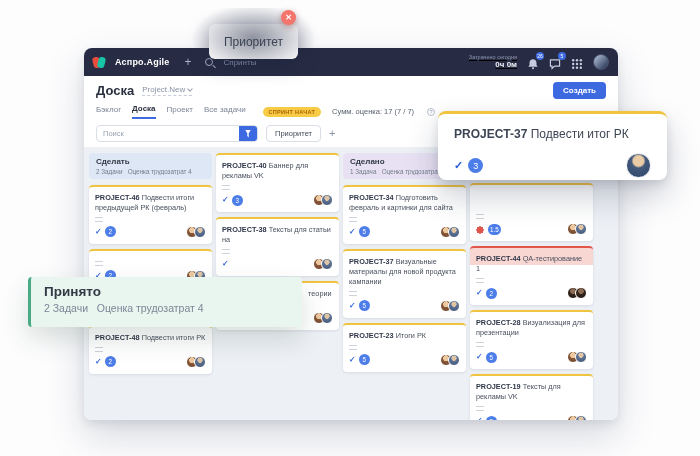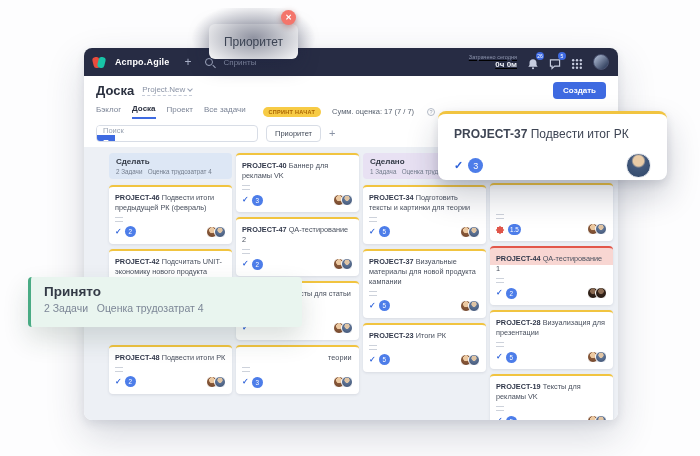--- a/index.html
+++ b/index.html
@@ -46,31 +46,31 @@
   .tab.active{color:#2b3140;font-weight:700;border-bottom:2px solid #3e6ae1;}
   .sprintpill{background:#f7cb45;color:#a96400;font-size:5.5px;font-weight:700;letter-spacing:.3px;
     padding:2px 6px;border-radius:7px;margin-left:6px;white-space:nowrap;}
   .sumtext{font-size:7.5px;color:#596270;white-space:nowrap;}
   .qicon{width:8px;height:8px;border:1px solid #b6bdc9;border-radius:50%;display:inline-flex;align-items:center;justify-content:center;
     color:#9aa3b2;font-size:5.5px;margin-left:2px;}
   .qicon::before{content:"?";}
 
   
   .filterrow{height:27px;flex:none;display:flex;align-items:center;padding:0 12px;gap:8px;background:#fff;}
-  .searchwrap{display:flex;align-items:flex-start;width:162px;height:17px;border:1px solid #d8dde6;border-radius:4px;overflow:hidden;background:#fff;flex-direction:column;}
+  .searchwrap{display:flex;align-items:center;width:162px;height:17px;border:1px solid #d8dde6;border-radius:4px;overflow:hidden;background:#fff;}
   .searchwrap input{flex:1;border:none;outline:none;font-size:7.5px;color:#424a58;padding:0 6px;min-width:0;}
   .searchwrap input::placeholder{color:#9aa3b2;}
   .funnelbtn{width:18px;height:17px;background:#3e6ae1;border:none;flex:none;display:flex;align-items:center;justify-content:center;cursor:pointer;}
   .funnel{width:8px;height:8px;background:#fff;clip-path:polygon(0 0,100% 0,62% 46%,62% 100%,38% 82%,38% 46%);}
   .chip{border:1px solid #d8dde6;background:#fff;border-radius:4px;font-size:7.5px;color:#424a58;padding:3px 8px;cursor:pointer;}
   .addfilter{color:#8a93a5;font-size:11px;line-height:1;cursor:pointer;}
   .addfilter::before{content:"+";}
 
   
-  .board{flex:1;background:#edf0f5;display:flex;gap:4px;padding:6px 5px 0;overflow:hidden;justify-content:flex-end;}
+  .board{flex:1;background:#edf0f5;display:flex;gap:4px;padding:6px 5px 0;overflow:hidden;}
   .col{width:123px;flex:none;display:flex;flex-direction:column;}
   .colhead{border-radius:4px;padding:4px 7px;margin-bottom:6px;min-height:24px;}
   .ch1{background:#dde7f5;} .ch2{background:#f8f0d3;} .ch3{background:#e8e1f3;} .ch4{background:#e5f3ec;}
   .cn{font-size:8px;font-weight:700;color:#333a46;line-height:1.2;}
   .cm{font-size:6.3px;color:#737d8d;white-space:nowrap;overflow:hidden;margin-top:1px;}
 
   .card{background:#fff;border-radius:4px;border-top:2px solid #f1c440;box-shadow:0 1px 3px rgba(20,30,60,.10);
     padding:6px 6px 6px;margin-bottom:5px;cursor:pointer;}
   .ct{font-size:7.3px;line-height:1.38;color:#49505e;}
   .ct b{color:#30374a;font-weight:700;}
@@ -216,21 +216,20 @@
           <div class="cf">
               <span class="ck"></span>
               <span class="bg">2</span>
               <span class="avs">
                 <i class="av aw"></i>
                 <i class="av am"></i>
               </span>
             </div>
         </div>
         <div class="card">
-          <div class="ct"><b>PROJECT-42</b> <span>Подсчитать UNIT-экономику нового продукта</span></div>
           <div class="di"></div>
           <div class="cf">
               <span class="ck"></span>
               <span class="bg">2</span>
               <span class="avs">
                 <i class="av aw"></i>
                 <i class="av am"></i>
               </span>
             </div>
         </div>
@@ -248,32 +247,20 @@
         </div>
       </div>
 
       <div class="col">
         <div class="card">
           <div class="ct"><b>PROJECT-40</b> <span>Баннер для рекламы VK</span></div>
           <div class="di"></div>
           <div class="cf">
               <span class="ck"></span>
               <span class="bg">3</span>
-              <span class="avs">
-                <i class="av aw"></i>
-                <i class="av am"></i>
-              </span>
-            </div>
-        </div>
-        <div class="card">
-          <div class="ct"><b>PROJECT-47</b> <span>QA-тестирование 2</span></div>
-          <div class="di"></div>
-          <div class="cf">
-              <span class="ck"></span>
-              <span class="bg">2</span>
               <span class="avs">
                 <i class="av aw"></i>
                 <i class="av am"></i>
               </span>
             </div>
         </div>
         <div class="card">
           <div class="ct"><b>PROJECT-38</b> <span>Тексты для статьи на</span></div>
           <div class="di"></div>
           <div class="cf">
@@ -298,21 +285,21 @@
             </div>
         </div>
       </div>
 
       <div class="col">
         <div class="colhead ch3">
           <div class="cn">Сделано</div>
           <div class="cm">1 Задача&nbsp;&nbsp; Оценка трудозатрат</div>
         </div>
         <div class="card">
-          <div class="ct"><b>PROJECT-34</b> <span>Подготовить тексты и картинки для теории</span></div>
+          <div class="ct"><b>PROJECT-34</b> <span>Подготовить февраль и картинки для сайта</span></div>
           <div class="di"></div>
           <div class="cf">
               <span class="ck"></span>
               <span class="bg">5</span>
               <span class="avs">
                 <i class="av aw"></i>
                 <i class="av am"></i>
               </span>
             </div>
         </div>

